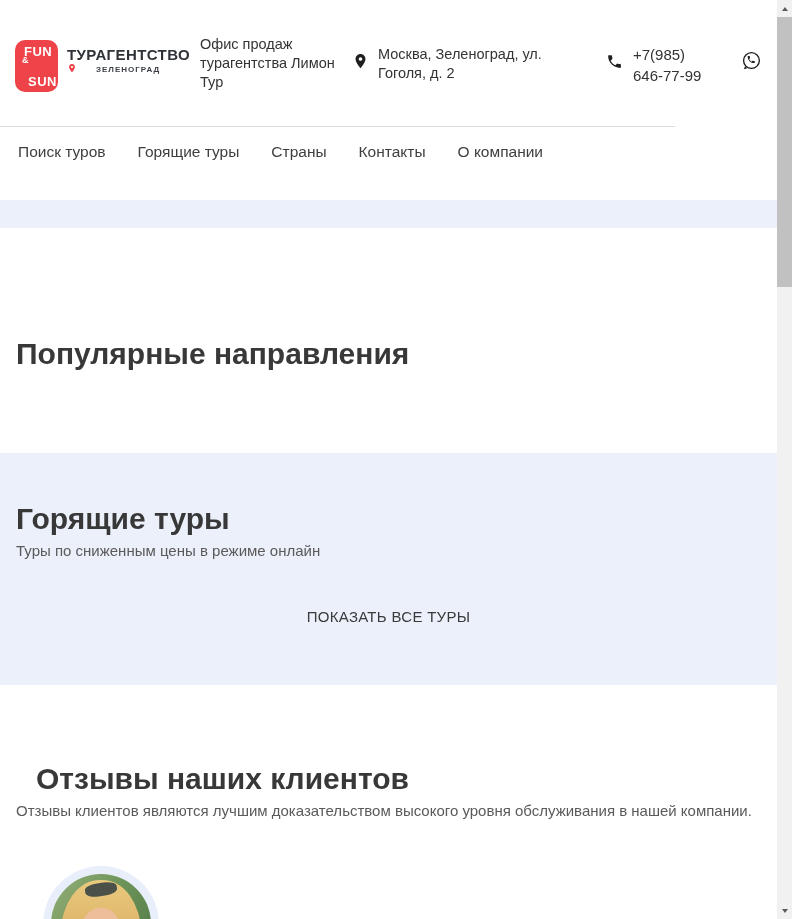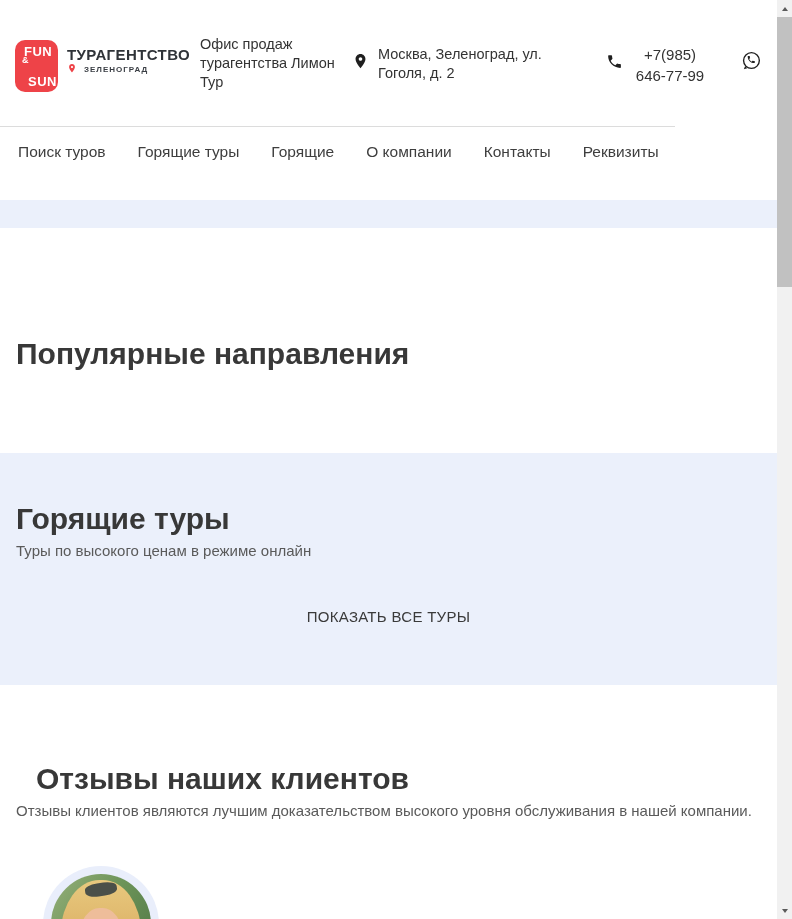--- a/index.html
+++ b/index.html
@@ -22,27 +22,27 @@
   .content{position:absolute;left:0;top:0;width:777px;height:919px;background:#fff;}
 
   
   .header{position:absolute;left:0;top:0;width:777px;height:126px;background:#fff;}
   .logo-box{position:absolute;left:15px;top:40px;width:43px;height:52px;border-radius:10px;
     background:var(--brand-red);color:#fff;font-weight:700;cursor:pointer;}
   .logo-fun{position:absolute;left:9px;top:5px;font-size:13px;letter-spacing:.5px;line-height:13px;}
   .logo-amp{position:absolute;left:7px;top:16px;font-size:9px;line-height:9px;}
   .logo-sun{position:absolute;left:13px;top:35px;font-size:13px;letter-spacing:.5px;line-height:13px;}
   .brand-title{position:absolute;left:67px;top:46px;font-size:15px;font-weight:700;color:#2f3338;letter-spacing:.4px;}
-  .brand-city{position:absolute;left:67px;top:63px;display:flex;align-items:center;gap:7px;}
+  .brand-city{position:absolute;left:67px;top:63px;display:flex;align-items:center;gap:19px;}
   .brand-city span{font-size:8px;font-weight:700;color:#3a3e44;letter-spacing:1px;}
   .office-text{position:absolute;left:200px;top:35px;width:142px;font-size:14.5px;line-height:19px;color:var(--header-text);}
   .loc-pin{position:absolute;left:352px;top:52px;}
   .addr-text{position:absolute;left:378px;top:45px;width:182px;font-size:14.5px;line-height:19px;color:var(--header-text);}
   .phone-icon{position:absolute;left:606px;top:53px;}
-  .phone-number{position:absolute;left:633px;top:44px;width:74px;font-size:15px;line-height:21px;color:var(--header-text);cursor:pointer;text-align:center;}
+  .phone-number{position:absolute;left:633px;top:44px;width:74px;font-size:15px;line-height:21px;color:var(--header-text);cursor:pointer;}
   .wa-icon{position:absolute;left:740px;top:50px;cursor:pointer;}
 
   
   .nav{position:absolute;left:0;top:126px;width:675px;height:74px;background:#fff;
     border-top:1px solid var(--border-gray);padding:16px 0 0 18px;display:flex;gap:32px;}
   .nav a{font-size:15.5px;color:var(--nav-text);text-decoration:none;cursor:pointer;white-space:nowrap;}
 
   
   .search-band{position:absolute;left:0;top:200px;width:777px;height:28px;background:var(--lavender);}
 
@@ -114,35 +114,34 @@
     <svg class="wa-icon" width="22" height="22" viewBox="0 0 24 24">
       <circle cx="12.5" cy="11.5" r="8.6" fill="none" stroke="#1f1f1f" stroke-width="1.5"></circle>
       <path fill="#1f1f1f" d="M5.6 17.5L4.2 21l3.7-1.1z"></path>
       <path fill="#1f1f1f" d="M9.9 9.9c.6 1.2 1.6 2.2 2.8 2.8l.9-.9c.1-.1.3-.2.5-.1.5.2 1 .3 1.6.3.3 0 .4.2.4.4v1.5c0 .3-.2.4-.4.4-4 0-7.3-3.2-7.3-7.3 0-.3.2-.4.4-.4h1.5c.3 0 .4.2.4.4 0 .5.1 1.1.3 1.6.1.2 0 .3-.1.5l-1 .8z"></path>
     </svg>
   </div>
 
   <nav class="nav">
     <a>Поиск туров</a>
     <a>Горящие туры</a>
-    <a>Горящие</a>
+    <a>Страны</a>
+    <a>Контакты</a>
     <a>О компании</a>
-    <a>Контакты</a>
-    <a>Реквизиты</a>
   </nav>
 
   <div class="search-band"></div>
 
   <section class="sec sec-popular">
     <h2>Популярные направления</h2>
   </section>
 
   <section class="sec sec-hot">
     <h2>Горящие туры</h2>
-    <p class="sub">Туры по высокого ценам в режиме онлайн</p>
+    <p class="sub">Туры по сниженным цены в режиме онлайн</p>
     <button class="show-all">ПОКАЗАТЬ ВСЕ ТУРЫ</button>
   </section>
 
   <section class="sec sec-reviews">
     <h2>Отзывы наших клиентов</h2>
     <p class="sub">Отзывы клиентов являются лучшим доказательством высокого уровня обслуживания в нашей компании.</p>
     <div class="avatar">
       <div class="photo">
         <div class="hair"></div>
         <div class="face"></div>

